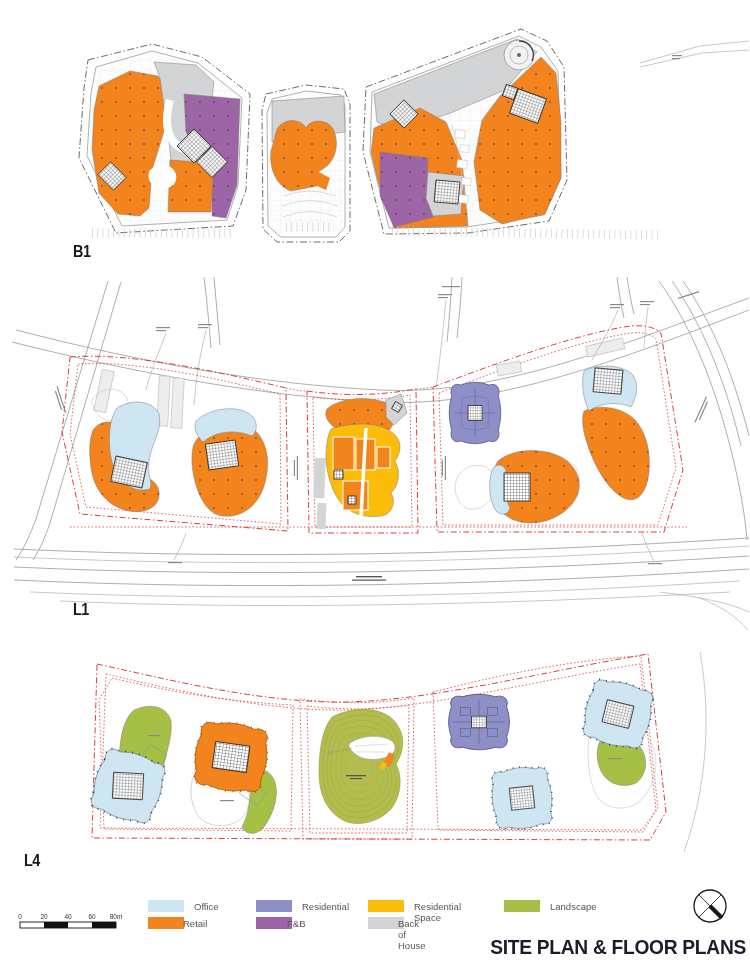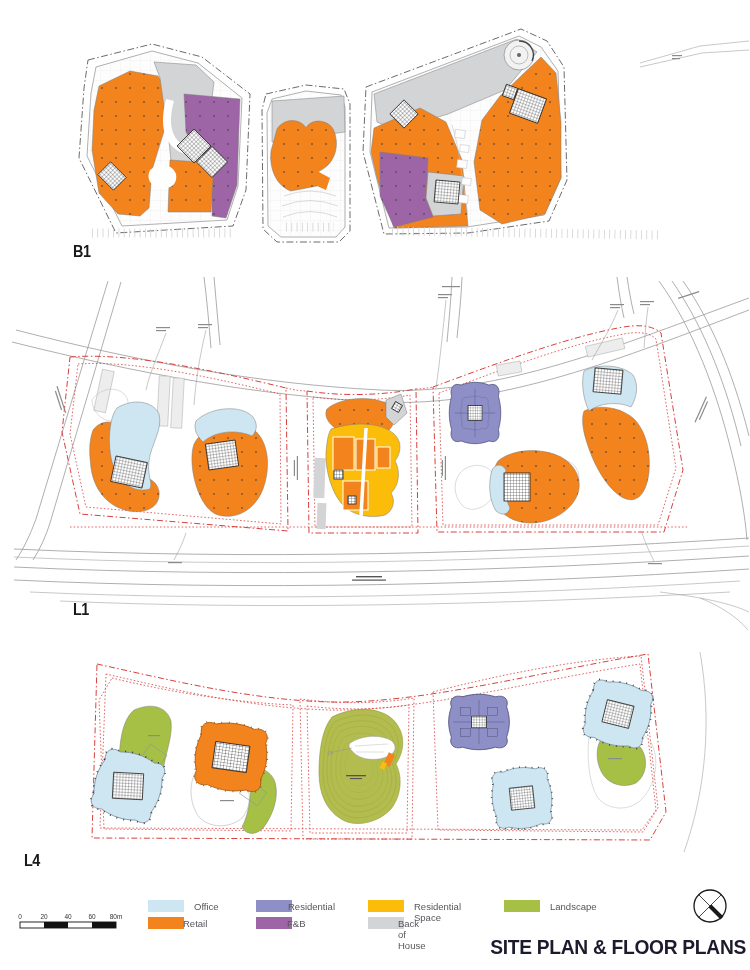--- a/index.html
+++ b/index.html
@@ -371,21 +371,21 @@
 <div class="plan-label" style="left:73px;top:243px;">B1</div>
 <div class="plan-label" style="left:73px;top:601px;">L1</div>
 <div class="plan-label" style="left:24px;top:852px;">L4</div>
 
 <div class="legend">
   <div class="sw" style="left: 148px; top: 900px; background-color: rgb(205, 230, 242);"></div>
   <div class="sw-label" style="left:194px;top:901px;">Office</div>
   <div class="sw" style="left: 148px; top: 917px; background-color: rgb(242, 131, 29);"></div>
   <div class="sw-label" style="left:183px;top:918px;text-align:center;">Retail</div>
   <div class="sw" style="left: 256px; top: 900px; background-color: rgb(141, 143, 198);"></div>
-  <div class="sw-label" style="left:288px;top:901px;">Residential</div>
+  <div class="sw-label" style="left:302px;top:901px;">Residential</div>
   <div class="sw" style="left: 256px; top: 917px; background-color: rgb(157, 100, 166);"></div>
   <div class="sw-label" style="left:287px;top:918px;">F&amp;B</div>
   <div class="sw" style="left: 368px; top: 900px; background-color: rgb(251, 189, 9);"></div>
   <div class="sw-label" style="left:414px;top:901px;">Residential Space</div>
   <div class="sw" style="left: 368px; top: 917px; background-color: rgb(210, 212, 214);"></div>
   <div class="sw-label" style="left:398px;top:918px;">Back of House</div>
   <div class="sw" style="left: 504px; top: 900px; background-color: rgb(166, 192, 69);"></div>
   <div class="sw-label" style="left:550px;top:901px;">Landscape</div>
 </div>
 

